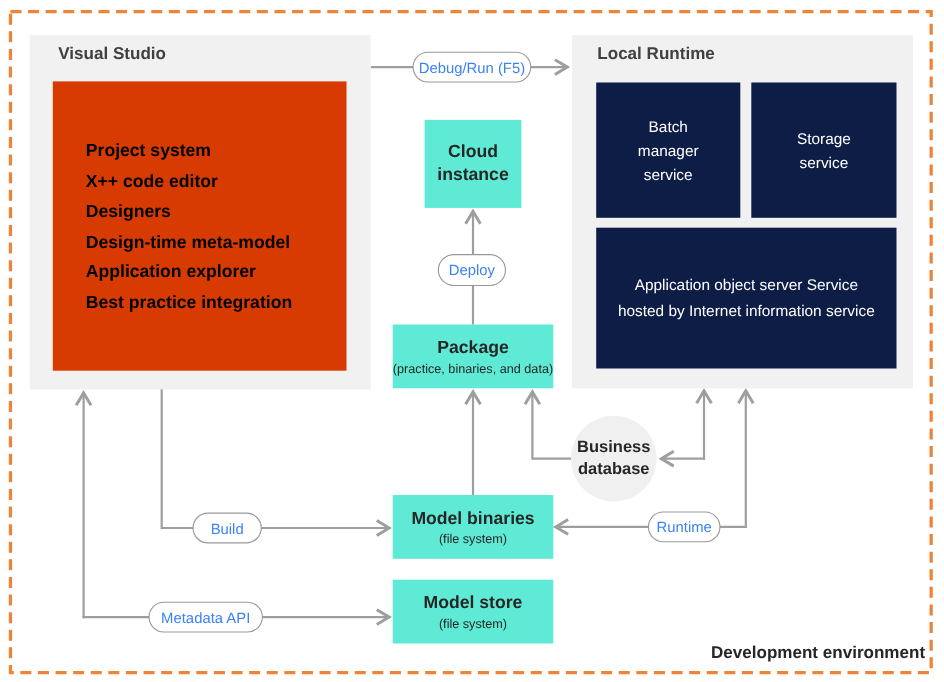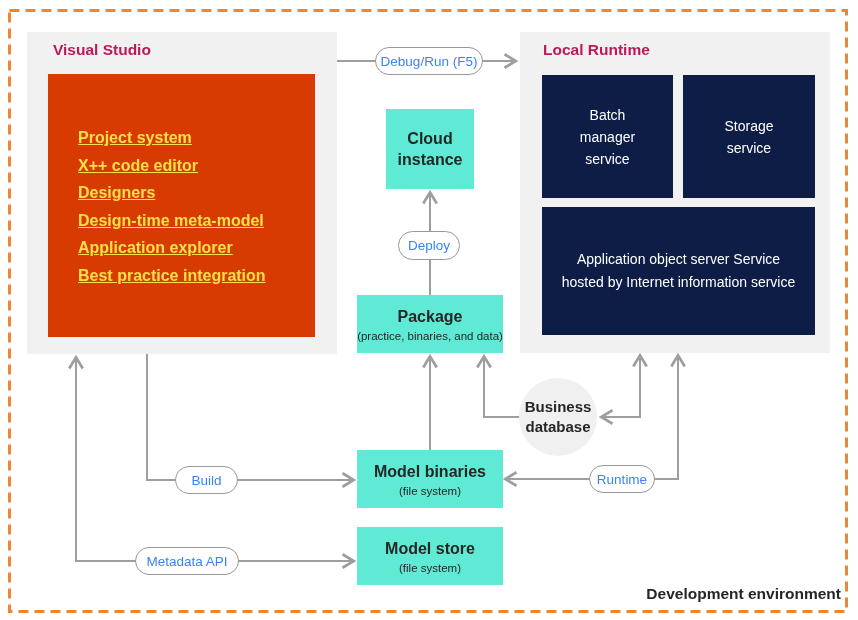--- a/index.html
+++ b/index.html
@@ -1,27 +1,27 @@
 <!DOCTYPE html>
 <html><head>
 <meta charset="utf-8">
 <style>
   html,body{margin:0;padding:0;background:#ffffff;}
   body{font-family:"Liberation Sans","DejaVu Sans",sans-serif;-webkit-font-smoothing:antialiased;}
   .canvas{position:relative;width:858px;height:620px;background:#ffffff;overflow:hidden;}
   .overlay{position:absolute;left:0;top:0;width:858px;height:620px;pointer-events:none;}
 
   .panel{position:absolute;background:#F1F1F1;}
-  .panel-title{position:absolute;font-weight:700;font-size:15.5px;color:#be185d;white-space:nowrap;}
+  .panel-title{position:absolute;font-weight:700;font-size:15.5px;color:#404040;white-space:nowrap;}
 
   .vs-panel{left:27px;top:32px;width:310px;height:322px;}
   .vs-title{left:26px;top:9px;}
   .orange-box{position:absolute;left:21px;top:42px;width:267px;height:263px;background:#D83B01;}
   .feature-list{padding:50px 0 0 30px;}
-  .feature{color:#fde047;font-weight:700;font-size:16px;line-height:27.5px;white-space:nowrap;text-decoration:underline;}
+  .feature{color:#000000;font-weight:700;font-size:16px;line-height:27.5px;white-space:nowrap;}
 
   .lr-panel{left:520px;top:32px;width:310px;height:321px;}
   .lr-title{left:23px;top:9px;}
   .navy-box{position:absolute;background:#0E1D46;color:#ffffff;display:flex;align-items:center;justify-content:center;text-align:center;font-size:14px;line-height:22px;}
   .batch-box{left:22px;top:43px;width:131px;height:123px;padding:0 28px;box-sizing:border-box;}
   .storage-box{left:163px;top:43px;width:132px;height:123px;padding:0 30px;box-sizing:border-box;}
   .aos-box{left:22px;top:175px;width:273px;height:128px;padding:0 12px;box-sizing:border-box;line-height:23px;text-align:center;}
 
   .gray-box{position:absolute;background:#5eead4;display:flex;flex-direction:column;align-items:center;justify-content:center;text-align:center;}
   .box-title{font-weight:700;font-size:16px;color:#262626;line-height:21px;}

